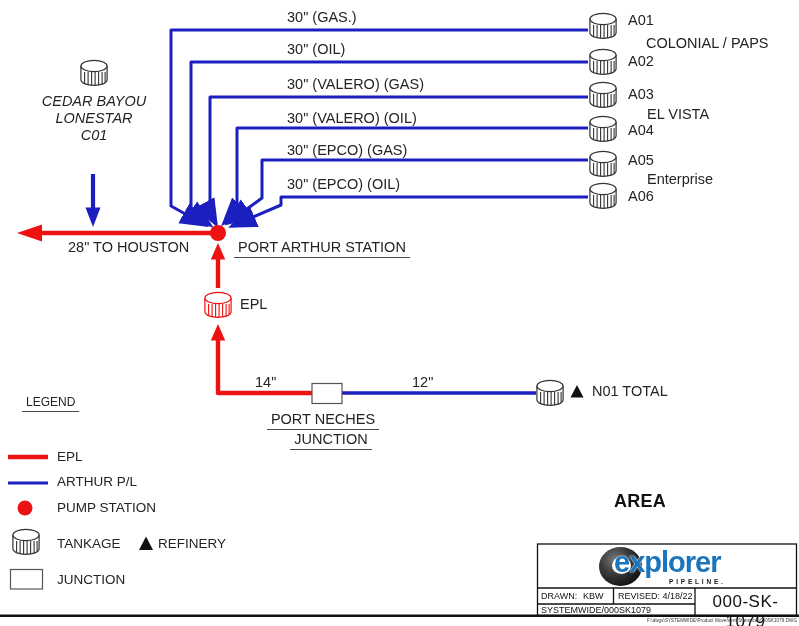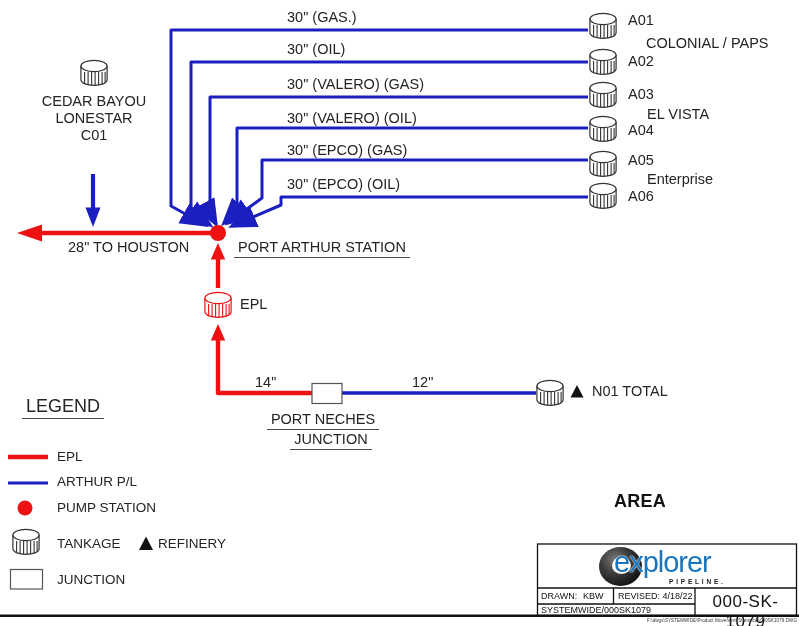--- a/index.html
+++ b/index.html
@@ -4,31 +4,31 @@
 <style>
   html,body{margin:0;padding:0;background:#fff;}
   #sheet{position:relative;width:799px;height:626px;background:#fff;overflow:hidden;
          font-family:"Liberation Sans",sans-serif;color:#222;}
   #diagram-svg{position:absolute;left:0;top:0;}
   .lbl{position:absolute;font-size:14.5px;line-height:1.12;color:#242424;white-space:nowrap;}
   .sm{font-size:13.5px;}
   .u{border-bottom:1.4px solid #4a4a4a;padding:0 4px 2px;}
   .ctr{text-align:center;}
   .cedar{left:14px;top:93px;width:160px;text-align:center;}
-  .cedar div{margin-bottom:1px;}
+  .cedar div{margin-bottom:1px;font-style:italic;}
   .title-main{position:absolute;left:480px;top:491px;width:320px;text-align:center;
               font-weight:bold;font-size:18px;line-height:1.2;color:#111;letter-spacing:.2px;}
   .tb-txt{position:absolute;font-size:9px;color:#111;white-space:nowrap;}
   .dwg-no{position:absolute;left:695px;top:592px;width:101px;text-align:center;
           font-size:17px;color:#111;letter-spacing:.5px;}
   .logo-sphere{position:absolute;left:599px;top:547px;width:43px;height:39px;border-radius:50%;
                background:radial-gradient(circle at 36% 32%, #777 0%, #3a3a3a 38%, #0d0d0d 80%);}
   .logo-hole{position:absolute;left:612px;top:557px;width:19px;height:17px;border-radius:50%;
              background:#fff;}
-  .logo-text{position:absolute;left:614px;top:546px;font-size:29px;font-weight:normal;
+  .logo-text{position:absolute;left:614px;top:546px;font-size:29px;font-weight:bold;
              letter-spacing:-1px;color:#1b75bc;text-shadow:0 0 2px #fff,0 0 1px #fff;}
   .logo-sub{position:absolute;left:669px;top:578px;font-size:6.5px;font-weight:bold;
             letter-spacing:2.8px;color:#1a1a1a;}
   .filename{position:absolute;left:600px;top:618px;width:197px;text-align:right;
             font-size:4.5px;color:#333;letter-spacing:.1px;}
 </style>
 </head>
 <body>
 
 <div id="sheet">
@@ -137,21 +137,21 @@
 
   <div class="lbl ctr" style="left:258px;top:411px;width:130px">
     <span class="u">PORT NECHES</span>
   </div>
   <div class="lbl ctr" style="left:266px;top:431px;width:130px">
     <span class="u">JUNCTION</span>
   </div>
 
   <div class="lbl" style="left:592px;top:383px">N01 TOTAL</div>
 
-  <div class="lbl" style="left:22px;top:396px;font-size:18px">
+  <div class="lbl" style="left:22px;top:396px;font-size:12px">
     <span class="u">LEGEND</span>
   </div>
   <div class="lbl sm" style="left:57px;top:449px">EPL</div>
   <div class="lbl sm" style="left:57px;top:474px">ARTHUR P/L</div>
   <div class="lbl sm" style="left:57px;top:500px">PUMP STATION</div>
   <div class="lbl sm" style="left:57px;top:536px">TANKAGE</div>
   <div class="lbl sm" style="left:158px;top:536px">REFINERY</div>
   <div class="lbl sm" style="left:57px;top:572px">JUNCTION</div>
 
   <div class="title-main">

